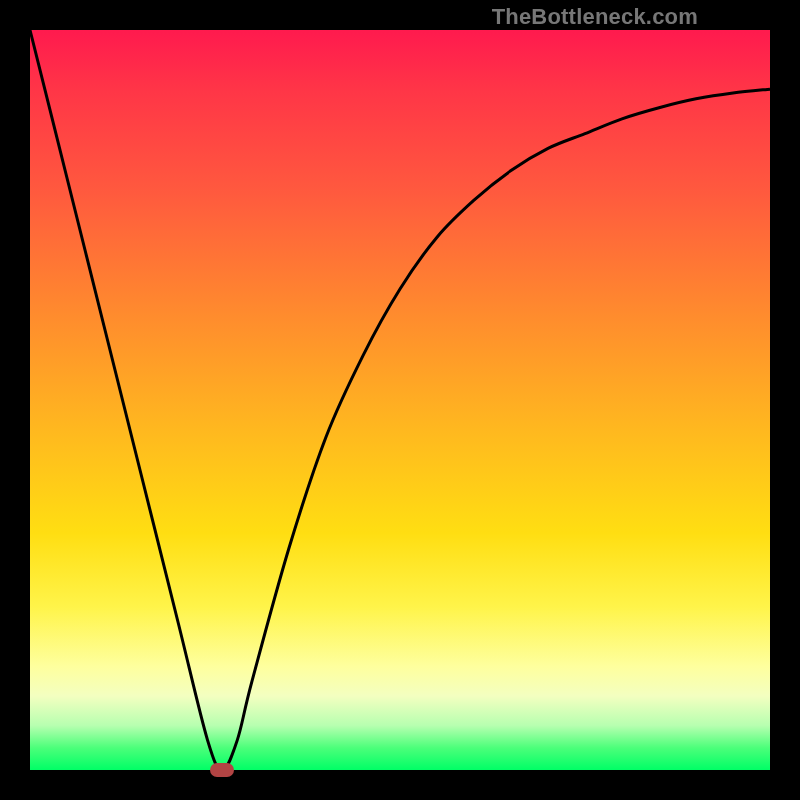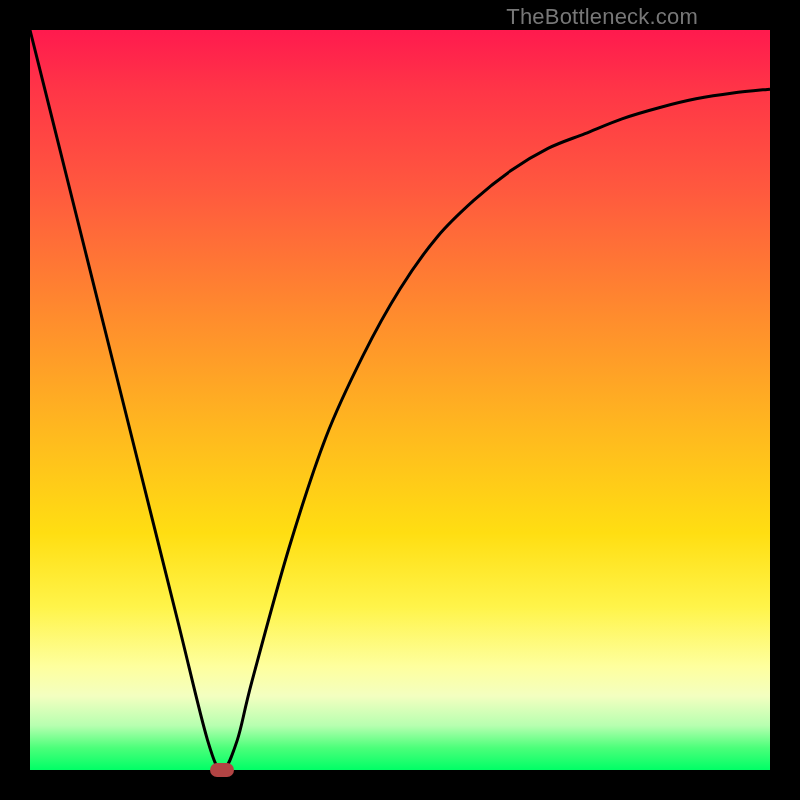--- a/index.html
+++ b/index.html
@@ -10,20 +10,21 @@
     background: #000;
     overflow: hidden;
     font-family: Arial, Helvetica, sans-serif;
   }
   .frame {
     position: absolute;
     left: 0; top: 0;
     width: 708px;
     height: 800px;
     background: #000;
+    font-weight: bold;
   }
   .plot-area {
     position: absolute;
     left: 30px;
     top: 30px;
     width: 740px;
     height: 740px;
     
     background: linear-gradient(
       to bottom,

